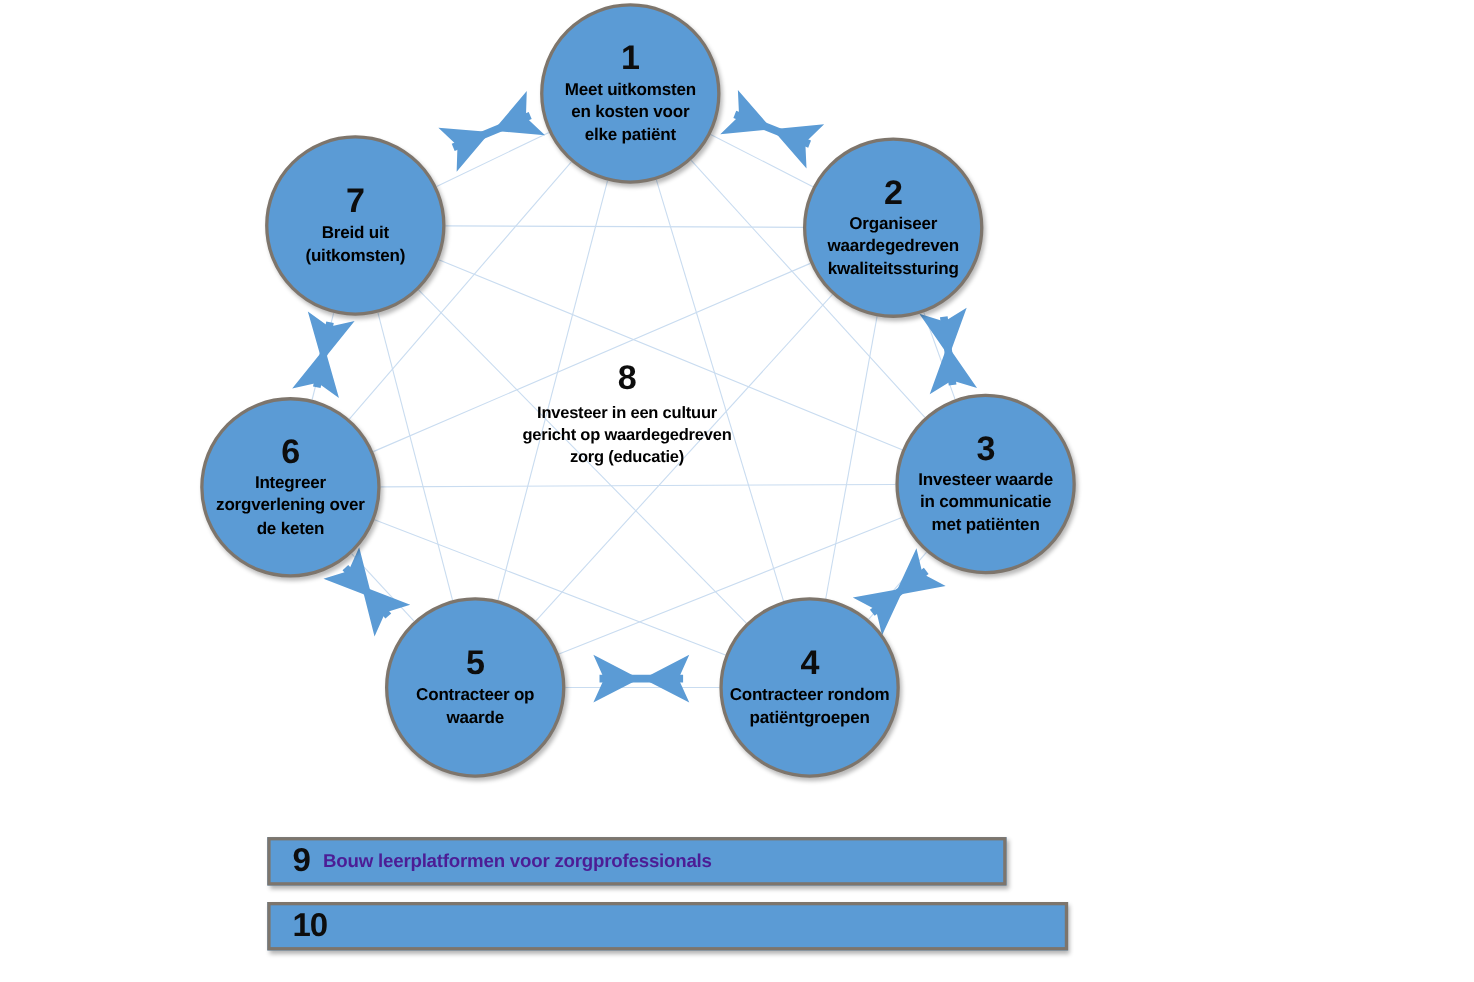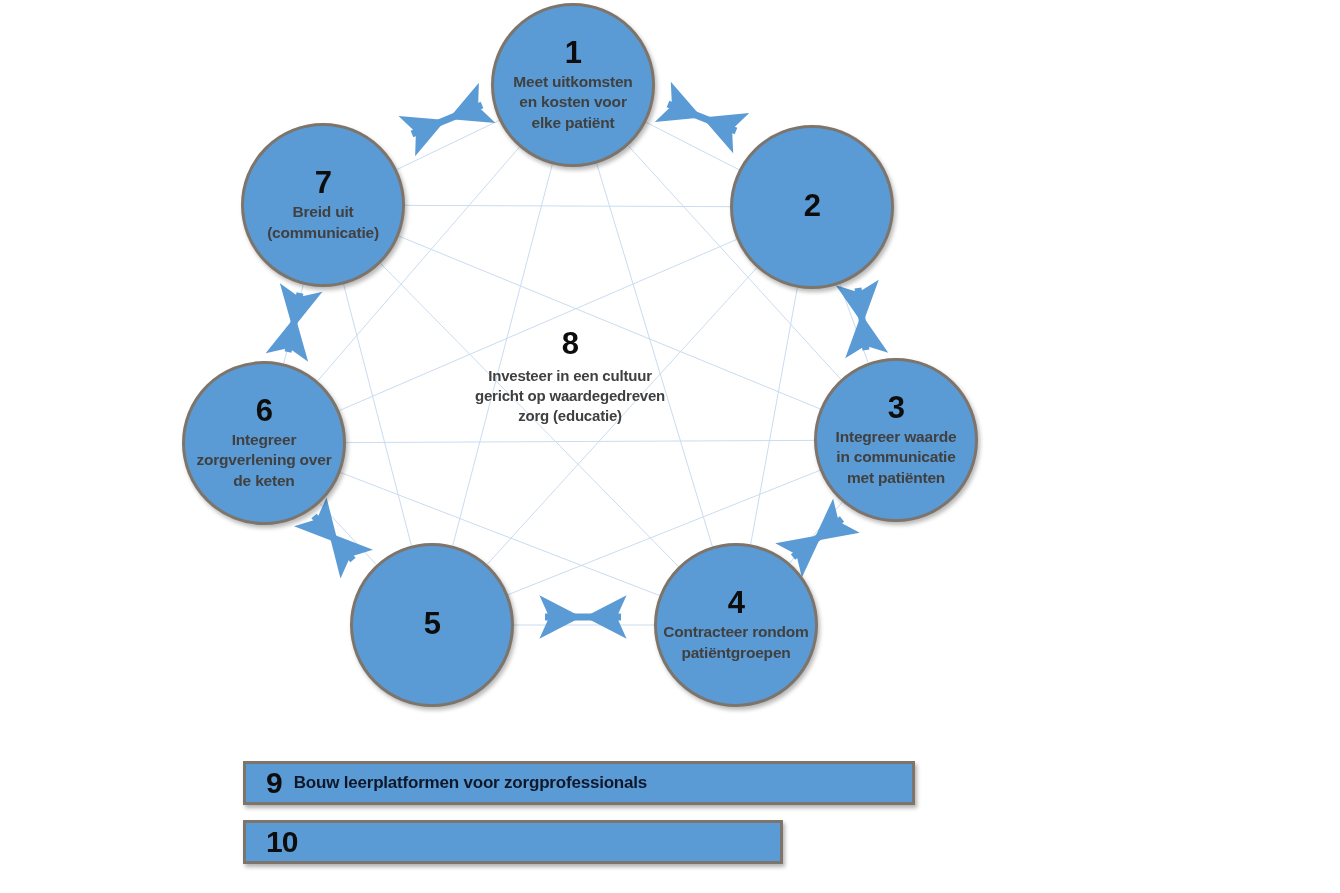--- a/index.html
+++ b/index.html
@@ -46,21 +46,21 @@
     font-size: 31px;
     font-weight: bold;
     color: #0d0d0d;
     line-height: 1.0;
     margin-bottom: 4px;
     letter-spacing: -0.5px;
   }
   .node-label {
     font-size: 15.5px;
     font-weight: bold;
-    color: #404040;
+    color: #000000;
     line-height: 1.33;
     padding: 0 6px;
     white-space: pre-line;
     letter-spacing: -0.2px;
   }
 
   #center-block {
     position: absolute;
     left: 430px;
     top: 328px;
@@ -90,21 +90,21 @@
     font-size: 30px;
     font-weight: bold;
     color: #0d0d0d;
     margin-left: 20px;
     line-height: 1;
     letter-spacing: -1px;
   }
   .bar-label {
     font-size: 17px;
     font-weight: bold;
-    color: #0f172a;
+    color: #4c1d95;
     margin-left: 12px;
     letter-spacing: -0.2px;
   }
 </style>
 </head>
 <body>
 
 <div id="canvas">
 
   <svg id="web-svg" viewBox="0 0 1340 893" preserveAspectRatio="none">
@@ -153,61 +153,66 @@
 
   <div class="node" id="node-1" style="left: 491px; top: 3px; width: 164px; height: 164px;">
     <div class="node-num">1</div>
     <div class="node-label">Meet uitkomsten
 en kosten voor
 elke patiënt</div>
   </div>
 
   <div class="node" id="node-2" style="left: 730px; top: 125px; width: 164px; height: 164px;">
     <div class="node-num">2</div>
+    <div class="node-label">Organiseer
+waardegedreven
+kwaliteitssturing</div>
   </div>
 
   <div class="node" id="node-3" style="left: 814px; top: 358px; width: 164px; height: 164px;">
     <div class="node-num">3</div>
-    <div class="node-label">Integreer waarde
+    <div class="node-label">Investeer waarde
 in communicatie
 met patiënten</div>
   </div>
 
   <div class="node" id="node-4" style="left: 654px; top: 543px; width: 164px; height: 164px;">
     <div class="node-num">4</div>
     <div class="node-label">Contracteer rondom
 patiëntgroepen</div>
   </div>
 
   <div class="node" id="node-5" style="left: 350px; top: 543px; width: 164px; height: 164px;">
     <div class="node-num">5</div>
+    <div class="node-label">Contracteer op
+waarde</div>
   </div>
 
   <div class="node" id="node-6" style="left: 182px; top: 361px; width: 164px; height: 164px;">
     <div class="node-num">6</div>
     <div class="node-label">Integreer
 zorgverlening over
 de keten</div>
   </div>
 
   <div class="node" id="node-7" style="left: 241px; top: 123px; width: 164px; height: 164px;">
     <div class="node-num">7</div>
     <div class="node-label">Breid uit
-(communicatie)</div>
+(uitkomsten)</div>
   </div>
 
   <div id="center-block">
     <div class="node-num">8</div>
     <div class="node-label">Investeer in een cultuur
 gericht op waardegedreven
 zorg (educatie)</div>
   </div>
 
   <div class="bar" id="bar-9" style="left: 243px; top: 761px; width: 672px; height: 44px;">
     <span class="bar-num">9</span>
     <span class="bar-label">Bouw leerplatformen voor zorgprofessionals</span>
   </div>
 
-  <div class="bar" id="bar-10" style="left: 243px; top: 820px; width: 540px; height: 44px;">
+  <div class="bar" id="bar-10" style="left: 243px; top: 820px; width: 728px; height: 44px;">
     <span class="bar-num">10</span>
   </div>
 
 </div>
 
 </body></html>

